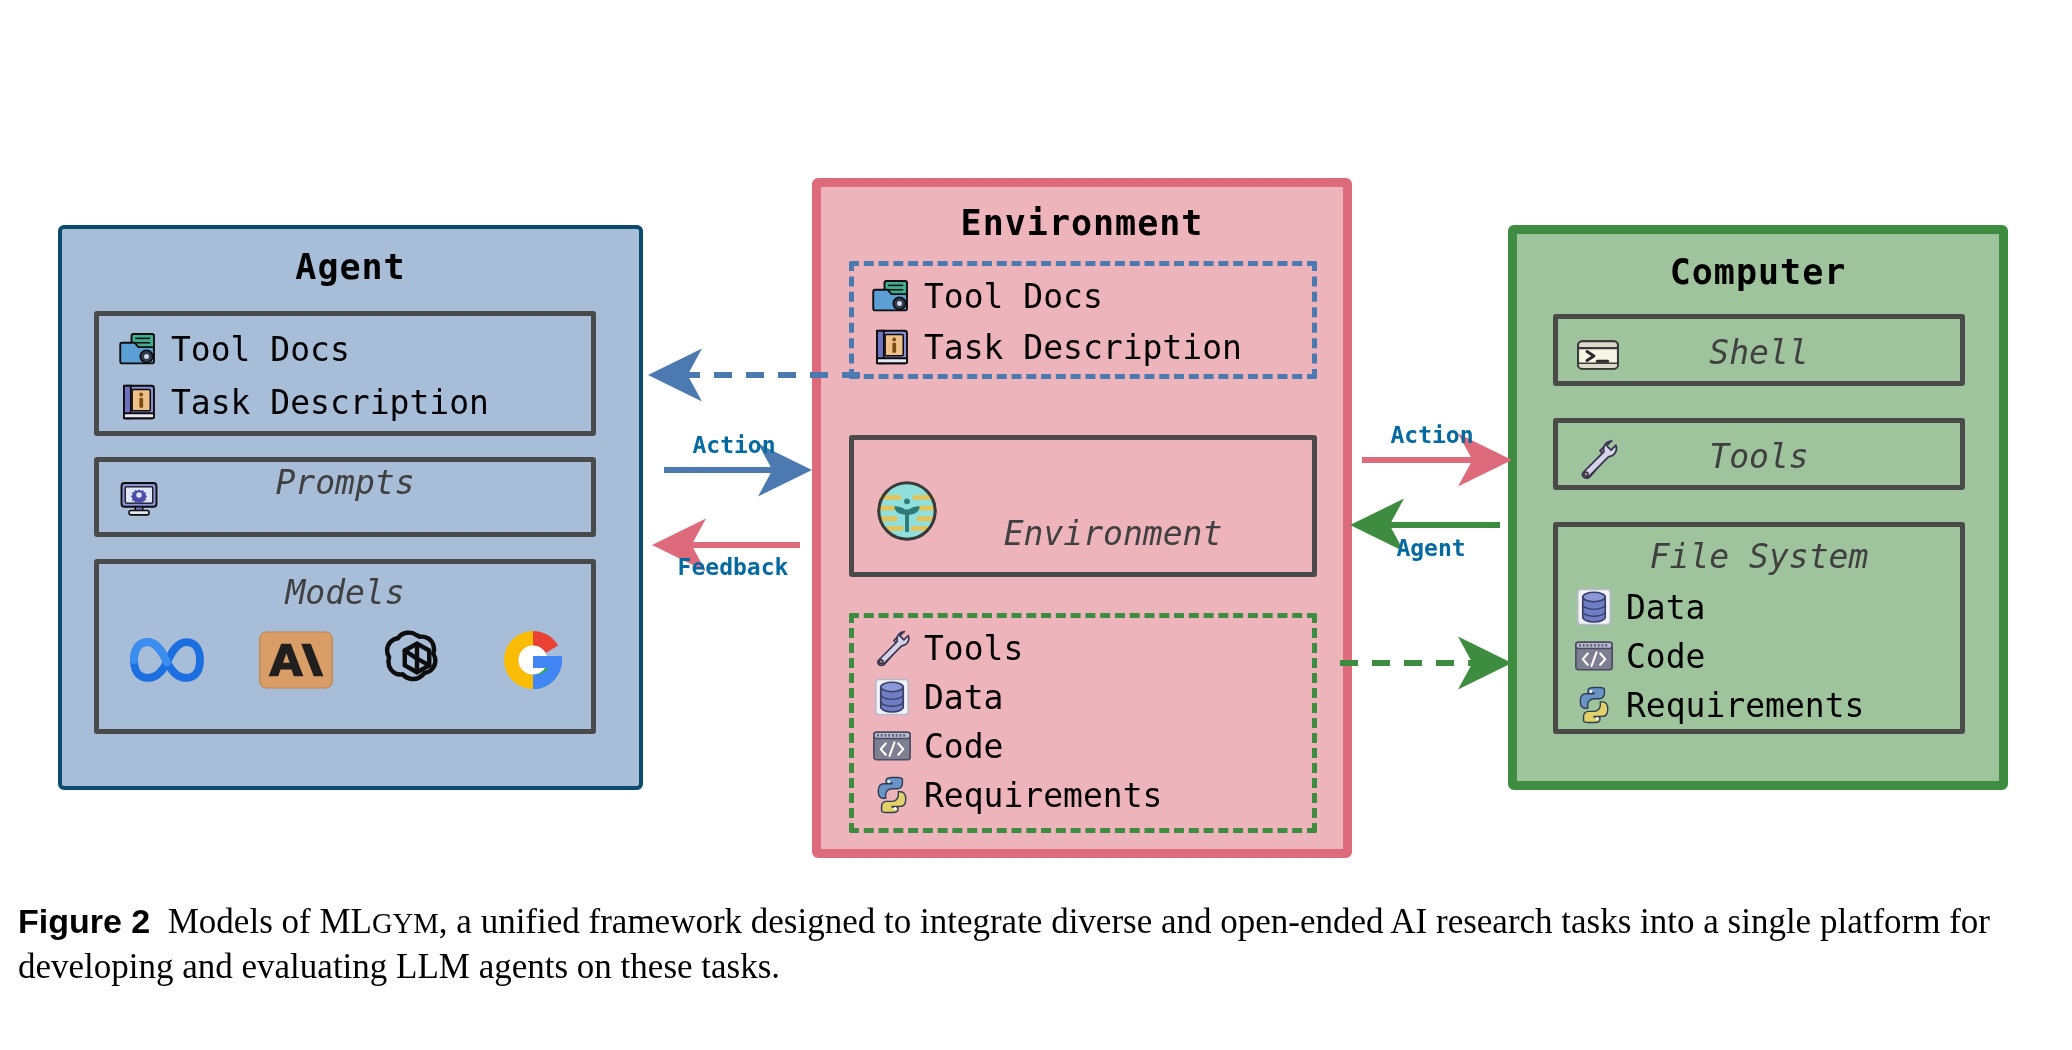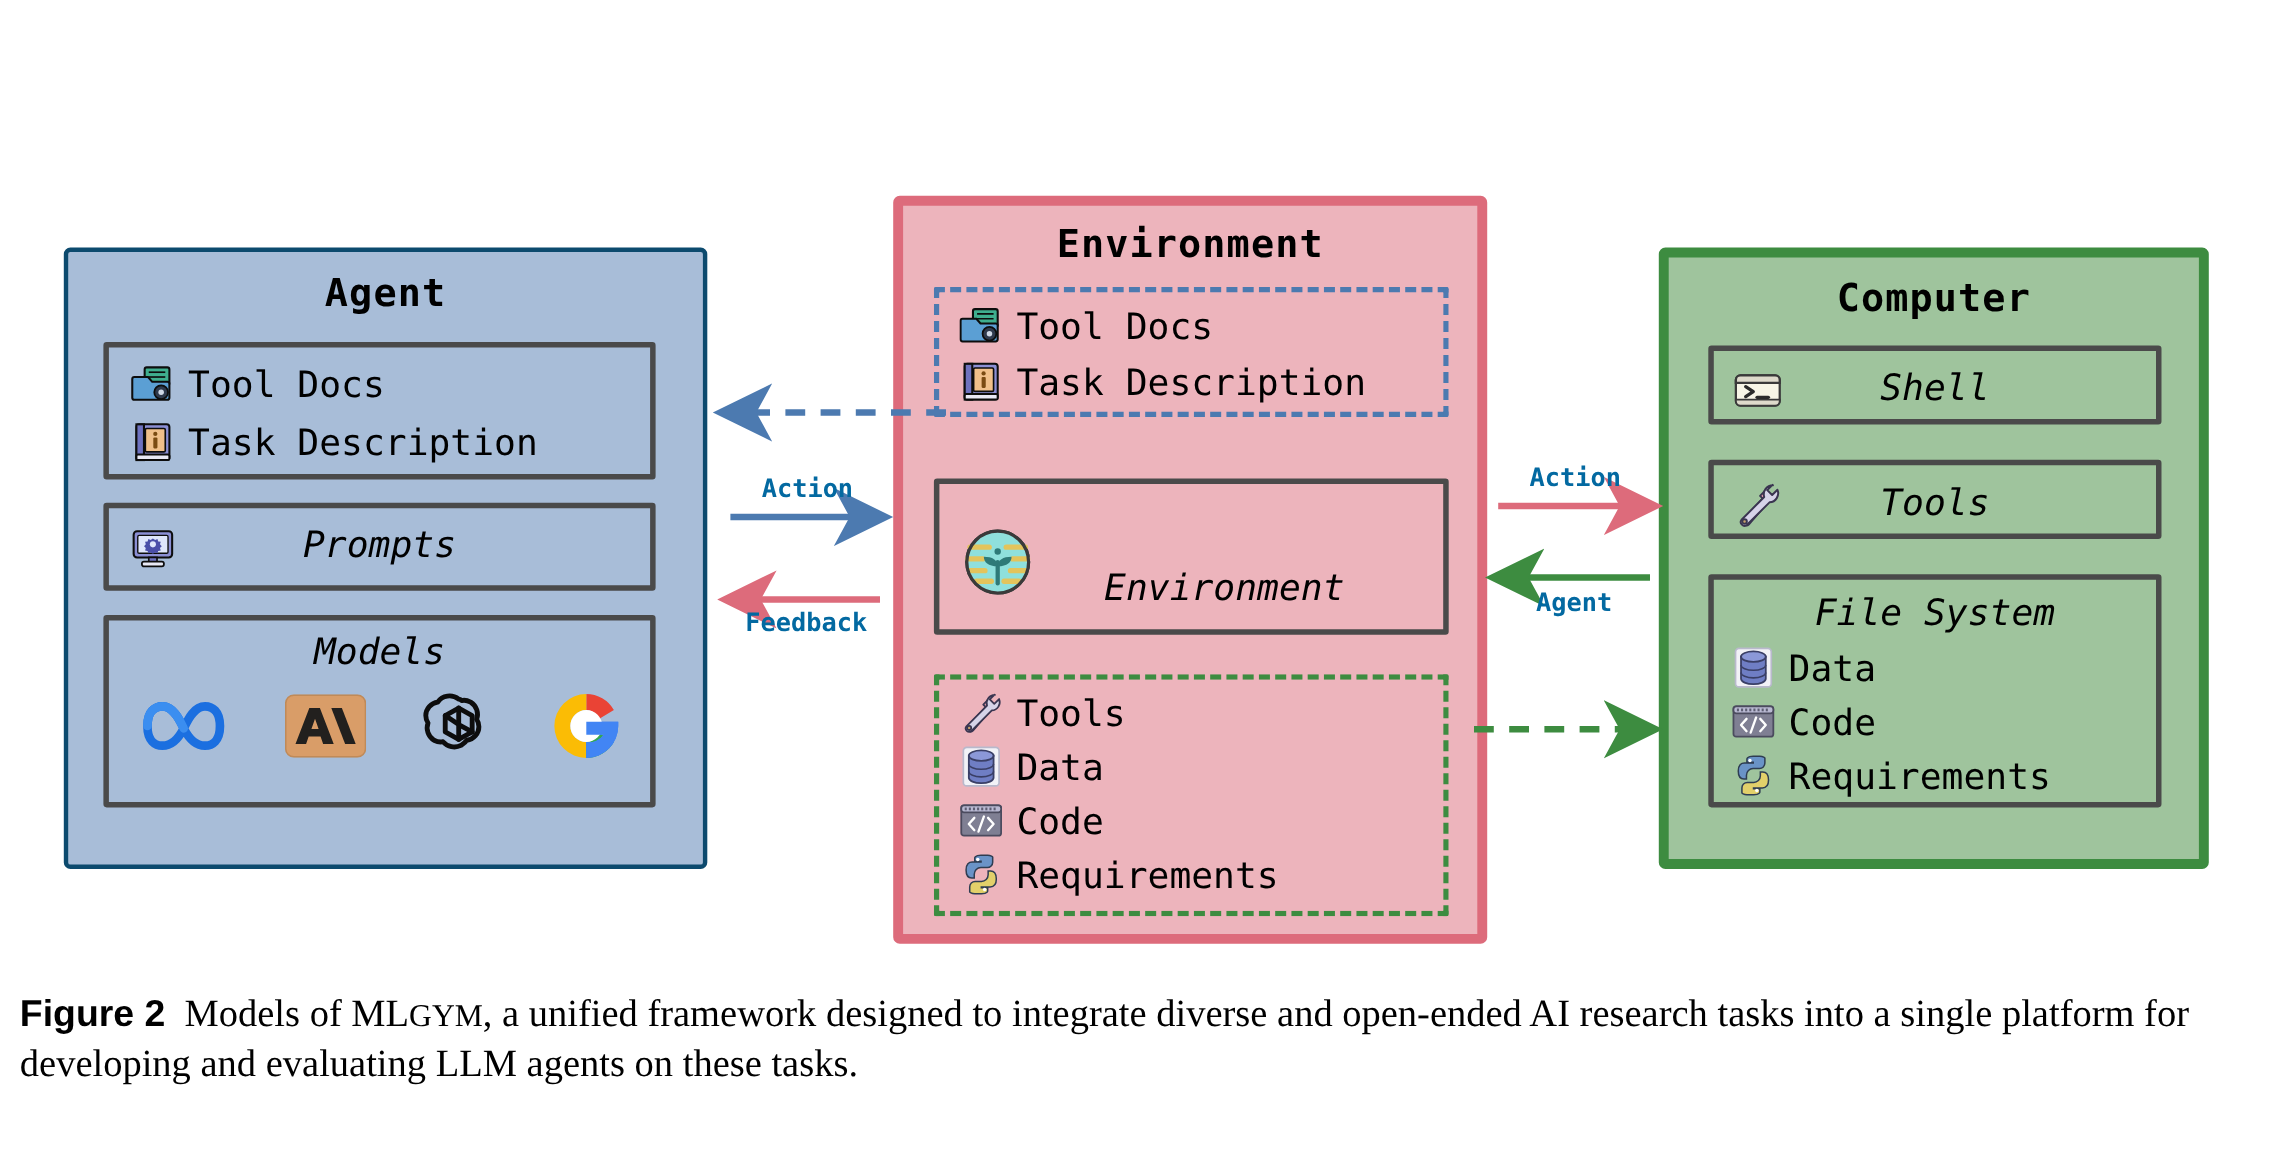--- a/index.html
+++ b/index.html
@@ -75,21 +75,21 @@
     border-radius: 2px;
   }
 
   .card-heading {
     position: absolute;
     left: 0; right: 0;
     text-align: center;
     font-family: "DejaVu Sans Mono", monospace;
     font-style: italic;
     font-size: 33px;
-    color: #000000;
+    color: #404040;
     white-space: pre;
   }
 
   .row {
     display: flex;
     align-items: center;
     gap: 12px;
     height: 48px;
   }
   .row-label {
@@ -307,21 +307,21 @@
             <use href="#sym-task-description"></use>
           </svg>
         <span class="row-label">Task Description</span>
       </div>
     </div>
 
     <div class="card" style="left:32px; top:228px; width:502px; height:80px;">
       <svg class="ico" style="position:absolute; left:20px; top:16px;">
           <use href="#sym-prompts"></use>
         </svg>
-      <div class="card-heading" style="top:13px;">Prompts</div>
+      <div class="card-heading" style="top:1px;">Prompts</div>
     </div>
 
     <div class="card" style="left:32px; top:330px; width:502px; height:175px;">
       <div class="card-heading" style="top:9px;">Models</div>
       <div style="position:absolute; left:0; right:0; top:62px; display:flex; justify-content:space-around; align-items:center;">
         <svg width="86" height="54" viewBox="0 0 120 70">
             <use href="#sym-meta"></use>
           </svg>
         <svg width="74" height="58" viewBox="0 0 100 78">
             <use href="#sym-anthropic"></use>

